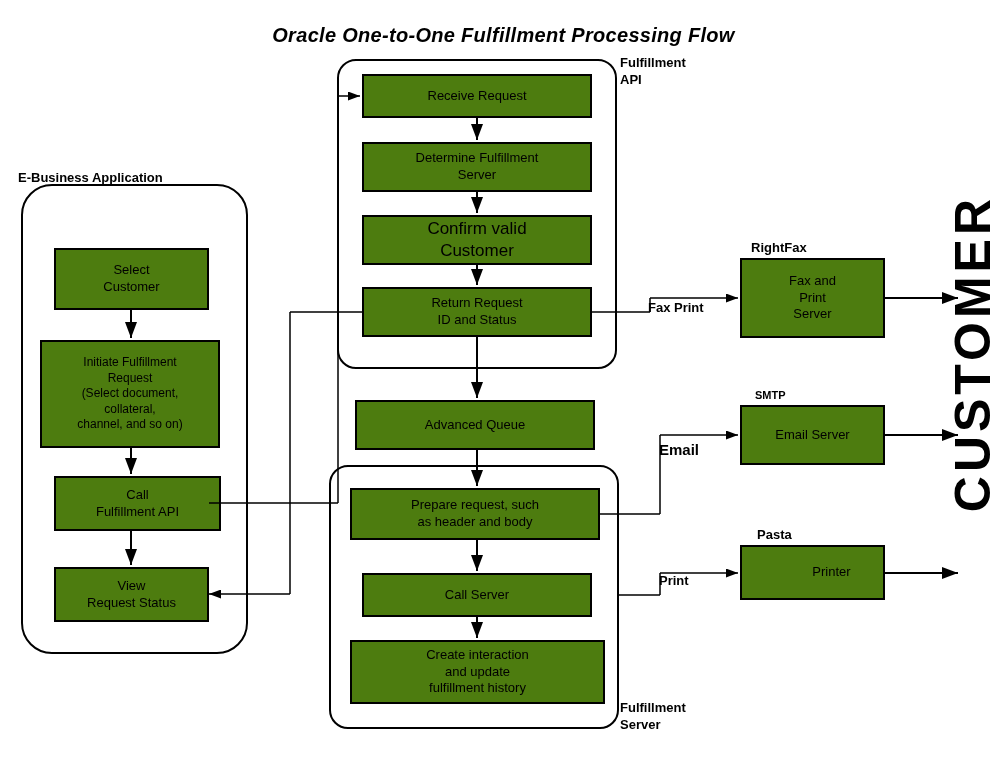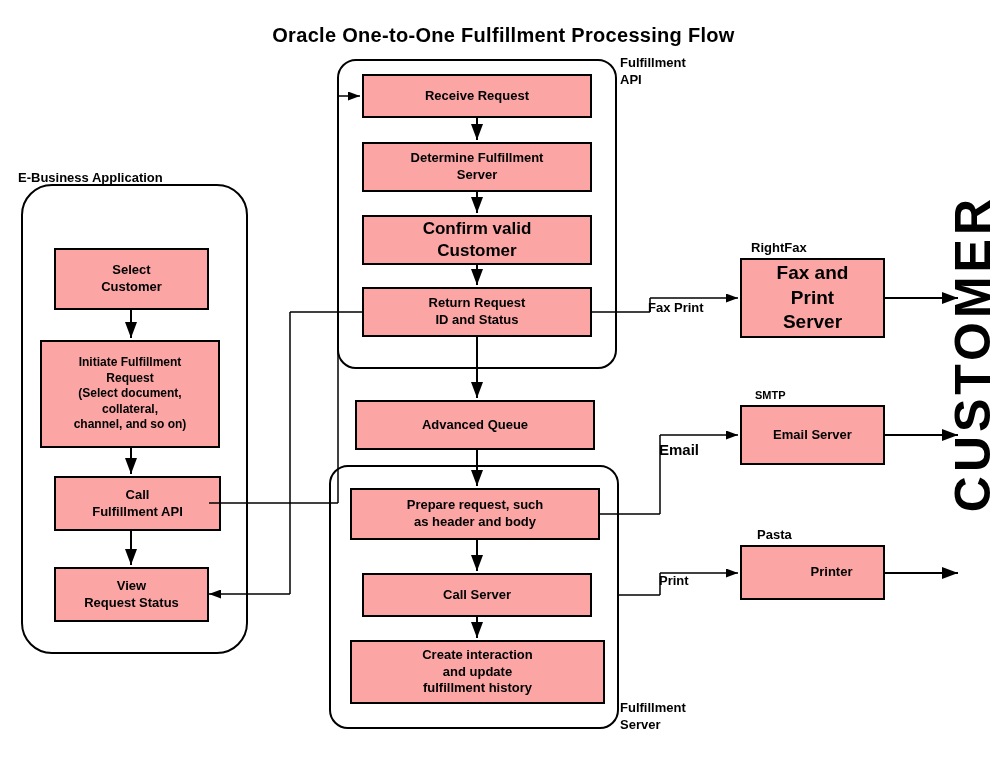--- a/index.html
+++ b/index.html
@@ -15,42 +15,43 @@
       width: 1007px;
       height: 767px;
       position: relative;
     }
     .title {
       text-align: center;
       font-size: 20px;
       font-weight: bold;
       padding-top: 12px;
       letter-spacing: 0.3px;
+      font-style: italic;
     }
 
     
     .diagram-svg {
       position: absolute;
       top: 0; left: 0;
       width: 1007px;
       height: 767px;
       pointer-events: none;
     }
 
     
     .box {
       position: absolute;
       border: 2px solid #000;
-      background: #fca5a5;
+      background: #4d7c0f;
       display: flex;
       align-items: center;
       justify-content: center;
       text-align: center;
       font-size: 13px;
-      font-weight: bold;
+      font-weight: normal;
       line-height: 1.3;
     }
 
     
     .label {
       position: absolute;
       font-size: 13px;
       font-weight: bold;
       line-height: 1.3;
     }
@@ -138,21 +139,21 @@
   </div>
 
   <div class="box" style="left:362px;top:573px;width:230px;height:44px;font-size:13px;">
     <span>Call Server</span>
   </div>
 
   <div class="box" style="left:350px;top:640px;width:255px;height:64px;font-size:13px;">
     <span>Create interaction<br>and update<br>fulfillment history</span>
   </div>
 
-  <div class="box" style="left:740px;top:258px;width:145px;height:80px;font-size:19px;">
+  <div class="box" style="left:740px;top:258px;width:145px;height:80px;font-size:13px;">
     <span>Fax and<br>Print<br>Server</span>
   </div>
 
   <div class="box" style="left:740px;top:405px;width:145px;height:60px;font-size:13px;">
     <span>Email Server</span>
   </div>
 
   <div class="box" style="left:740px;top:545px;width:145px;height:55px;font-size:13px;padding-left:38px;">
     <span>Printer</span>
   </div>

